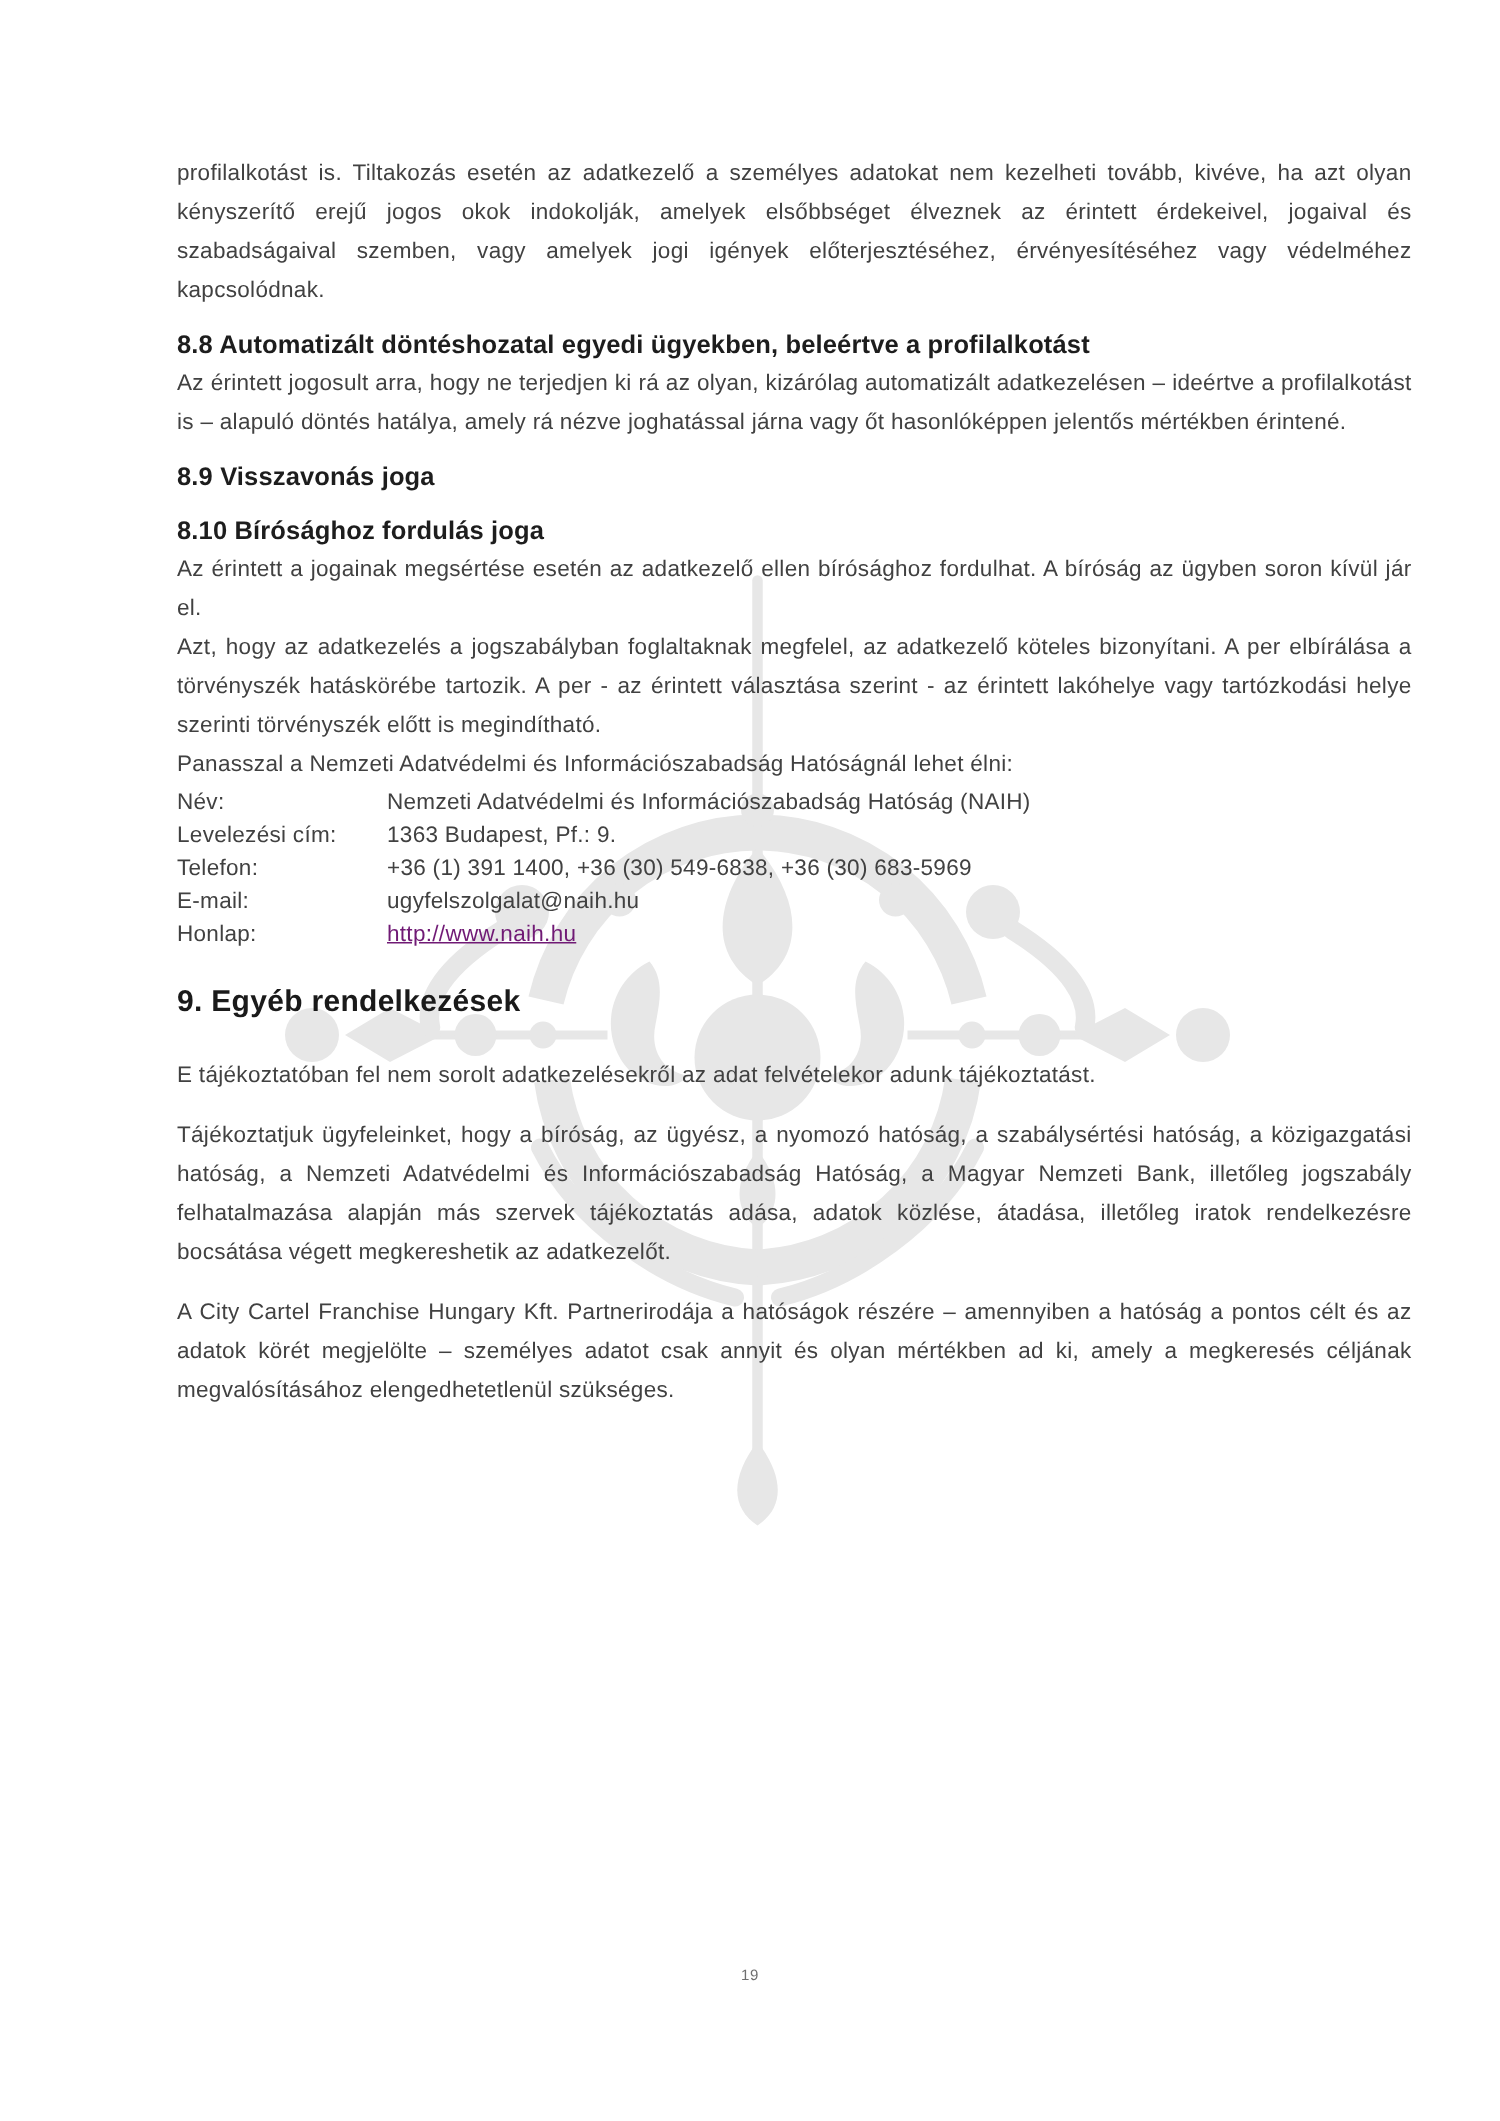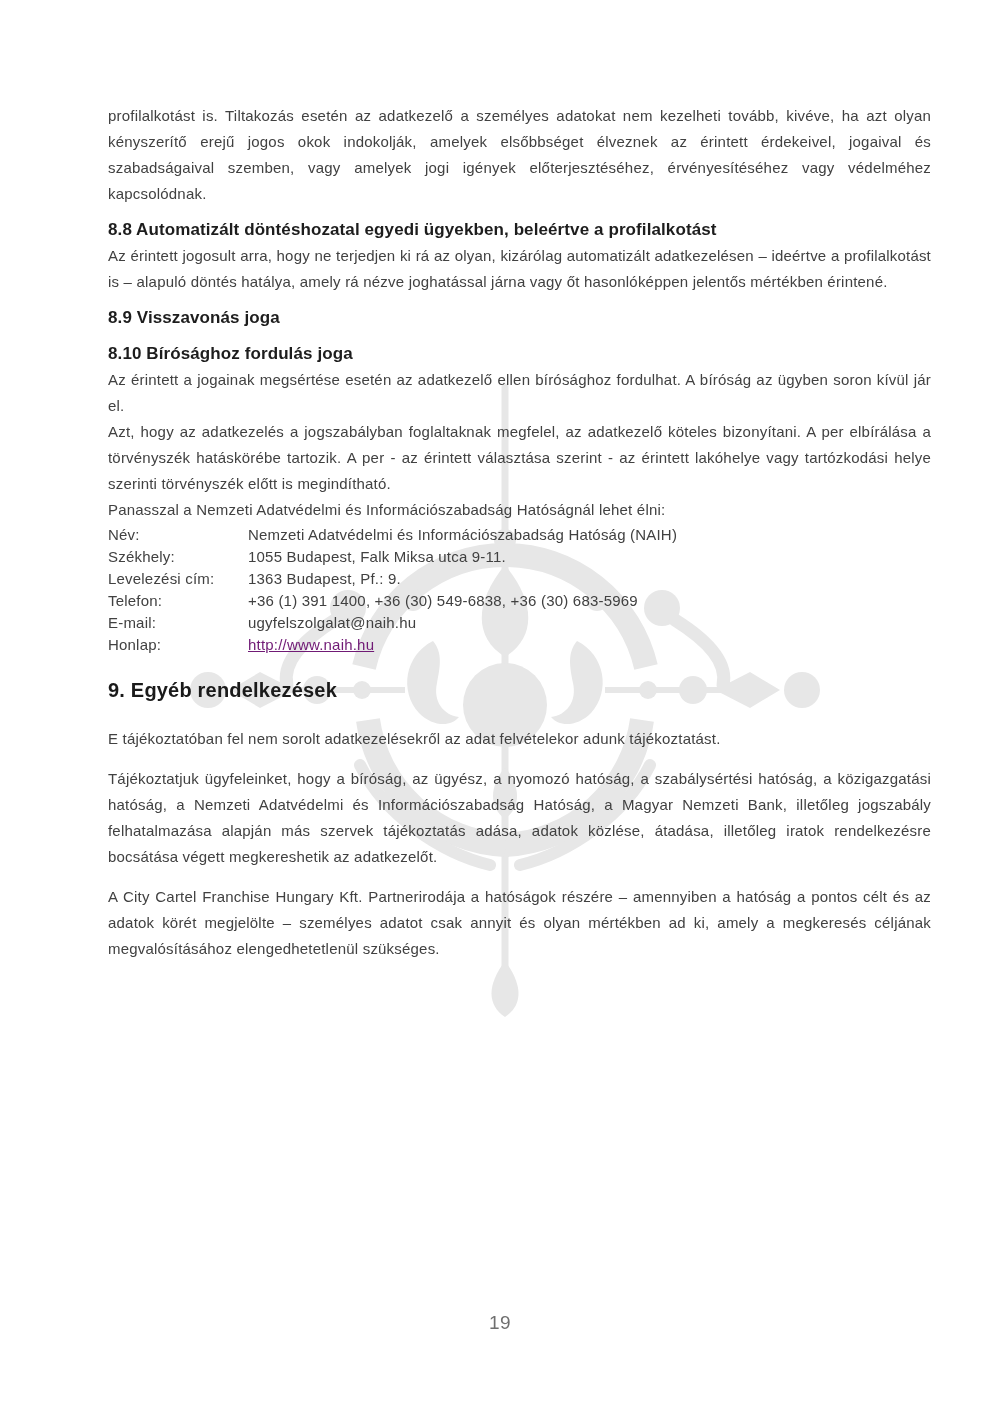--- a/index.html
+++ b/index.html
@@ -13,21 +13,21 @@
   }
   .watermark {
     position: absolute;
     left: 175px; top: 375px;
     width: 660px; height: 650px;
     z-index: 0;
     pointer-events: none;
   }
   .content {
     position: absolute;
-    left: 108px; top: 103px;
+    left: 118px; top: 103px;
     width: 823px;
     z-index: 1;
     font-size: 15px;
     line-height: 26px;
     letter-spacing: 0.2px;
   }
   p.body { text-align: justify; margin: 0; }
   h3.sec {
     font-size: 17px;
     line-height: 26px;
@@ -49,21 +49,21 @@
     letter-spacing: 0.2px;
     margin-top: 20px;
     margin-bottom: 22px;
   }
   .gap { height: 14px; }
   .page-number {
     position: absolute;
     top: 1312px; left: 0;
     width: 1000px;
     text-align: center;
-    font-size: 19px;
+    font-size: 10px;
     color: #6f6f6f;
     z-index: 1;
     letter-spacing: 0.5px;
   }
 </style>
 </head>
 <body>
 
 <svg class="watermark" viewBox="0 0 660 650" xmlns="http://www.w3.org/2000/svg" aria-hidden="true">
   <g fill="#e7e7e7" stroke="none">
@@ -123,24 +123,20 @@
   <p class="body">Azt, hogy az adatkezelés a jogszabályban foglaltaknak megfelel, az adatkezelő köteles bizonyítani. A per elbírálása a törvényszék hatáskörébe tartozik. A per - az érintett választása szerint - az érintett lakóhelye vagy tartózkodási helye szerinti törvényszék előtt is megindítható.</p>
 
   <p class="body">Panasszal a Nemzeti Adatvédelmi és Információszabadság Hatóságnál lehet élni:</p>
 
   <div class="contact">
     <div class="contact-row">
       <span class="contact-label">Név:</span>
       <span class="contact-value">Nemzeti Adatvédelmi és Információszabadság Hatóság (NAIH)</span>
     </div>
     <div class="contact-row">
-      <span class="contact-label">Székhely:</span>
-      <span class="contact-value">1055 Budapest, Falk Miksa utca 9-11.</span>
-    </div>
-    <div class="contact-row">
       <span class="contact-label">Levelezési cím:</span>
       <span class="contact-value">1363 Budapest, Pf.: 9.</span>
     </div>
     <div class="contact-row">
       <span class="contact-label">Telefon:</span>
       <span class="contact-value">+36 (1) 391 1400, +36 (30) 549-6838, +36 (30) 683-5969</span>
     </div>
     <div class="contact-row">
       <span class="contact-label">E-mail:</span>
       <span class="contact-value">ugyfelszolgalat@naih.hu</span>

